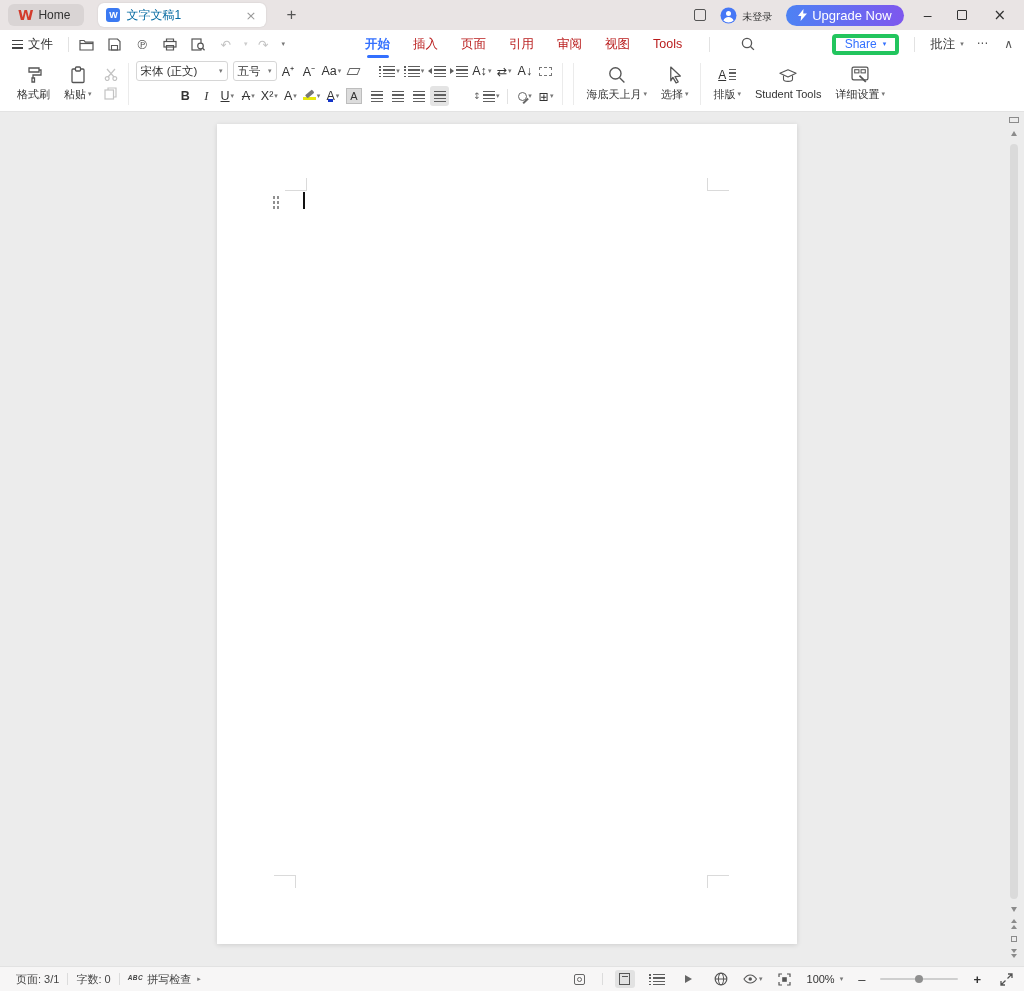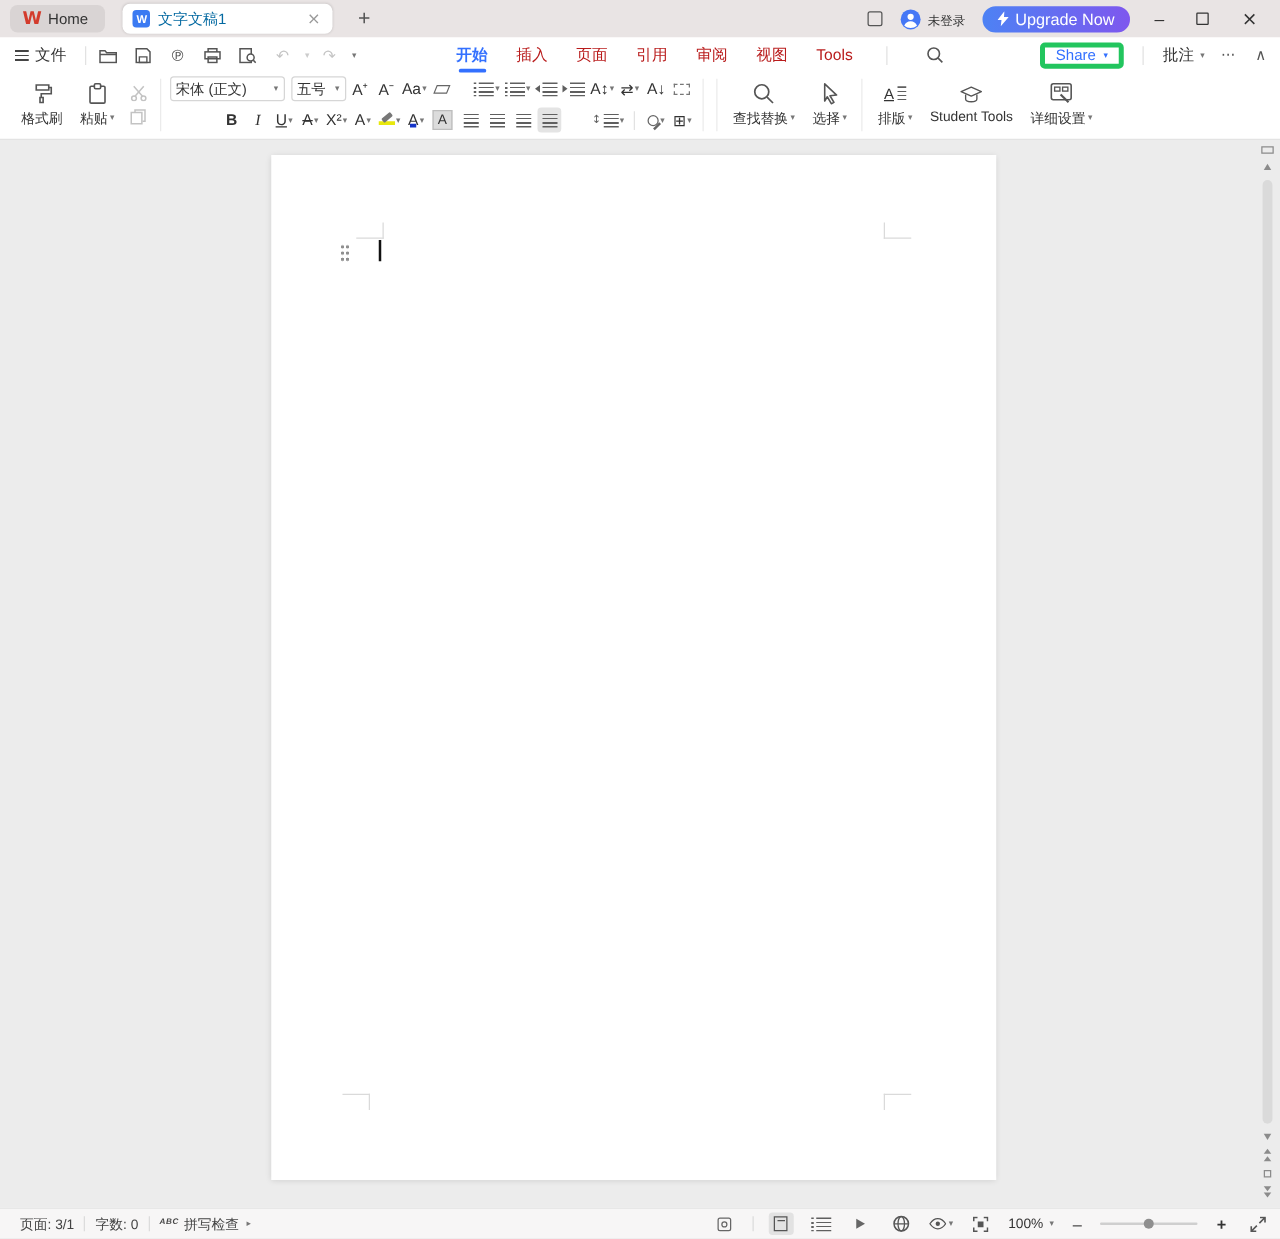--- a/index.html
+++ b/index.html
@@ -429,21 +429,21 @@
 
 
     <div class="rib-sep"></div>
 
     <div class="bigbtn">
       <svg class="ic18" width="17" height="17" viewBox="0 0 17 17">
         <circle cx="7" cy="7" r="5.3" fill="none" stroke="#555" stroke-width="1.3"></circle>
         <path d="M11 11l4.5 4.5" stroke="#555" stroke-width="1.3"></path>
       </svg>
       <span class="lbl">
-          <span>查找替换</span>
+          <span>海底天上月</span>
           <span class="caret">▾</span>
         </span>
     </div>
     <div class="bigbtn">
       <svg class="ic18" width="16" height="17" viewBox="0 0 16 17">
         <path d="M4 1l9 8.5-5 .5 3 5-2 1-3-5.2L4 14z" fill="none" stroke="#555" stroke-width="1.2" stroke-linejoin="round"></path>
       </svg>
       <span class="lbl">
           <span>选择</span>
           <span class="caret">▾</span>

